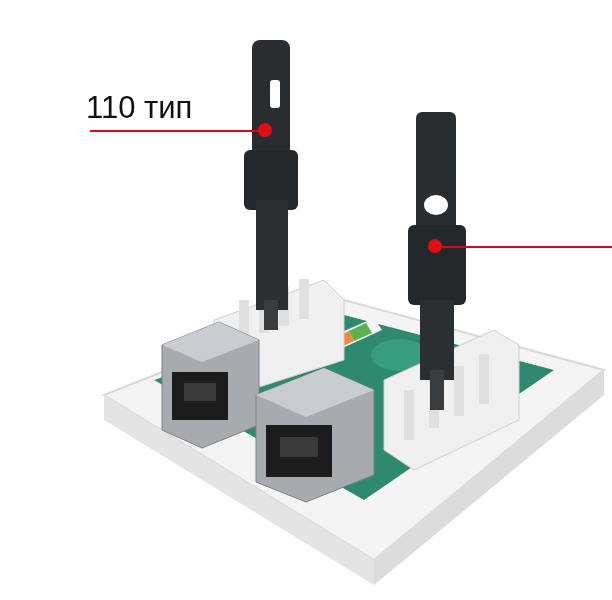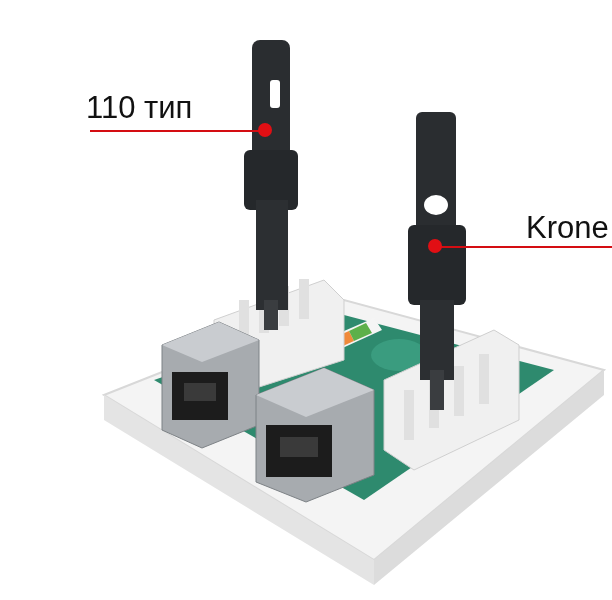--- a/index.html
+++ b/index.html
@@ -74,16 +74,15 @@
       <rect x="364" y="225" width="58" height="80" rx="6" fill="#25282b"></rect>
       <rect x="376" y="300" width="34" height="80" fill="#2c2f32"></rect>
       <rect x="386" y="370" width="14" height="40" fill="#3a3d40"></rect>
     </g>
   </svg>
 
   <div class="label" style="left:42px;top:92px;">110 тип</div>
   <div class="leader" style="left:46px;top:130px;width:178px;"></div>
   <div class="dot" style="left:214px;top:123px;"></div>
 
-  <div class="label" style="left:482px;top:212px;">Krone</div>
   <div class="leader" style="left:392px;top:246px;width:184px;"></div>
   <div class="dot" style="left:384px;top:239px;"></div>
 </div>
 
 </body></html>

